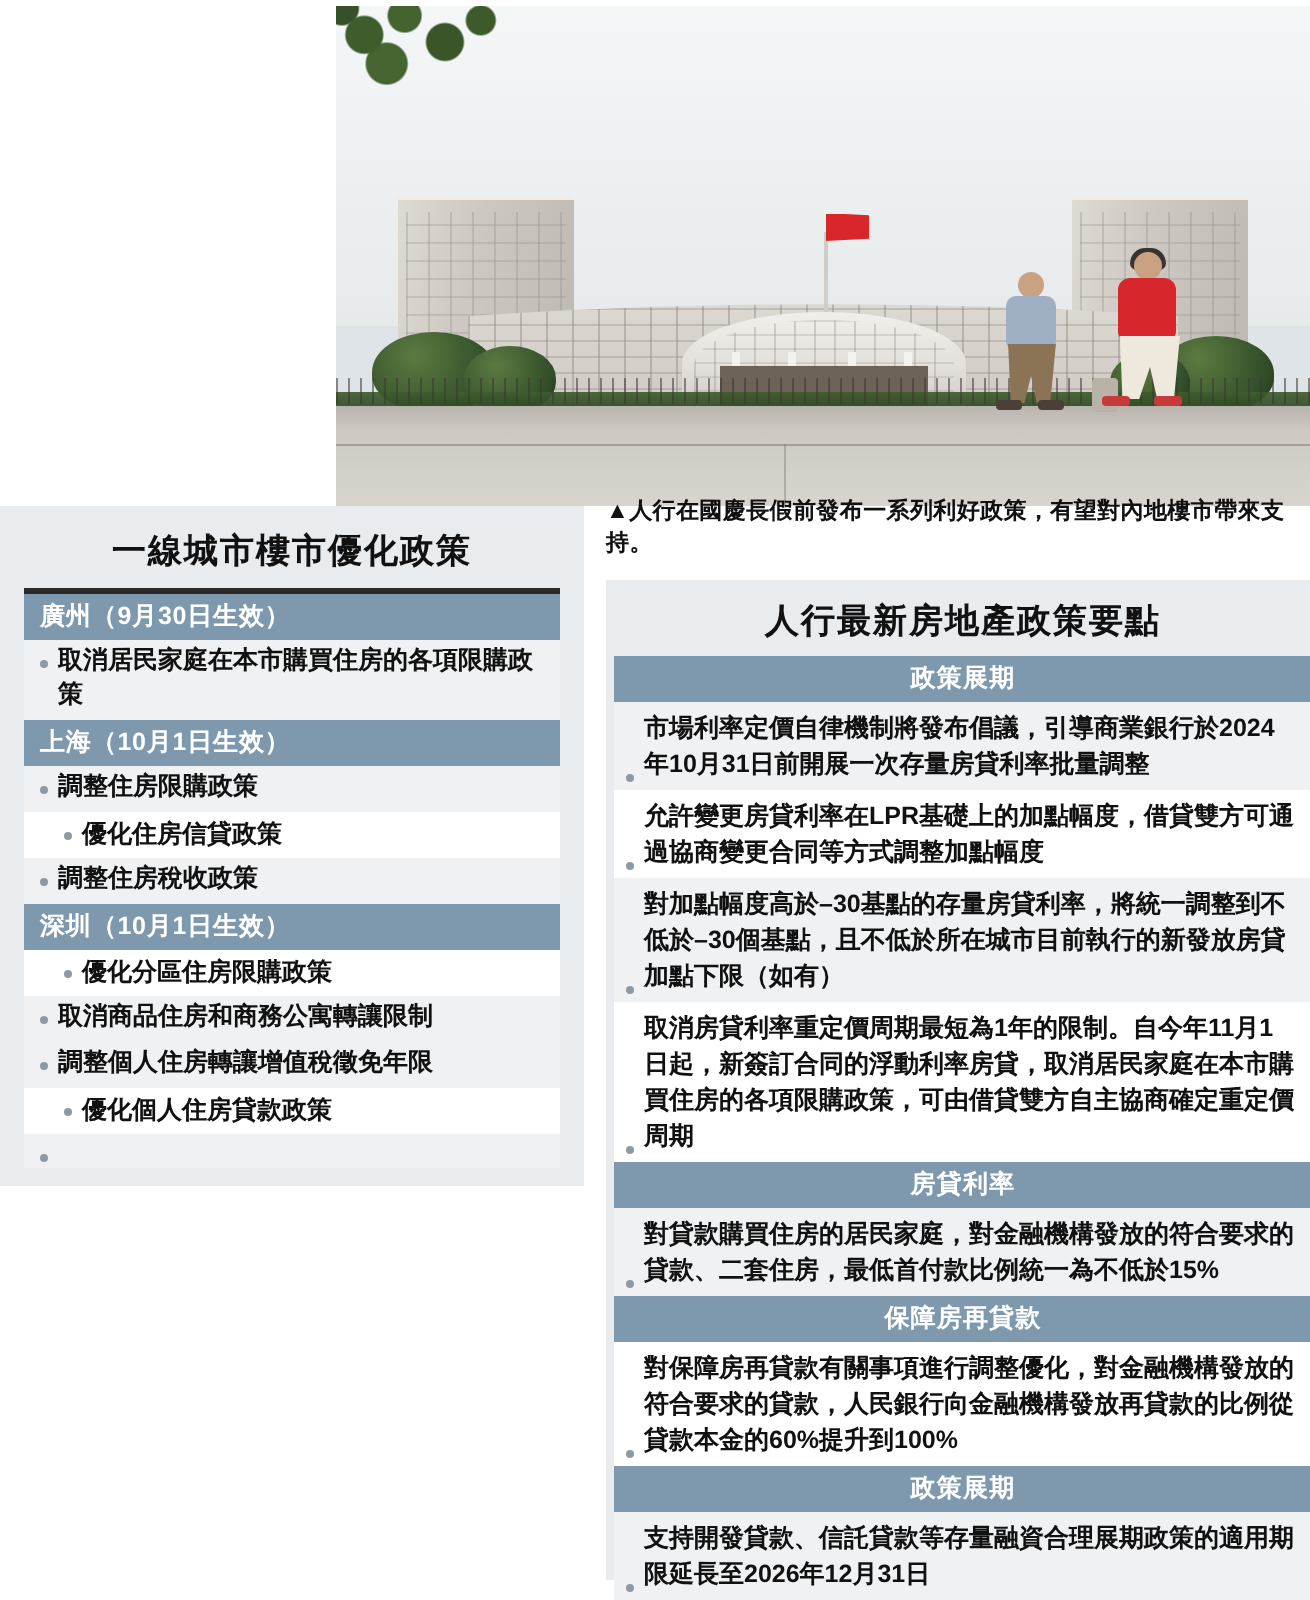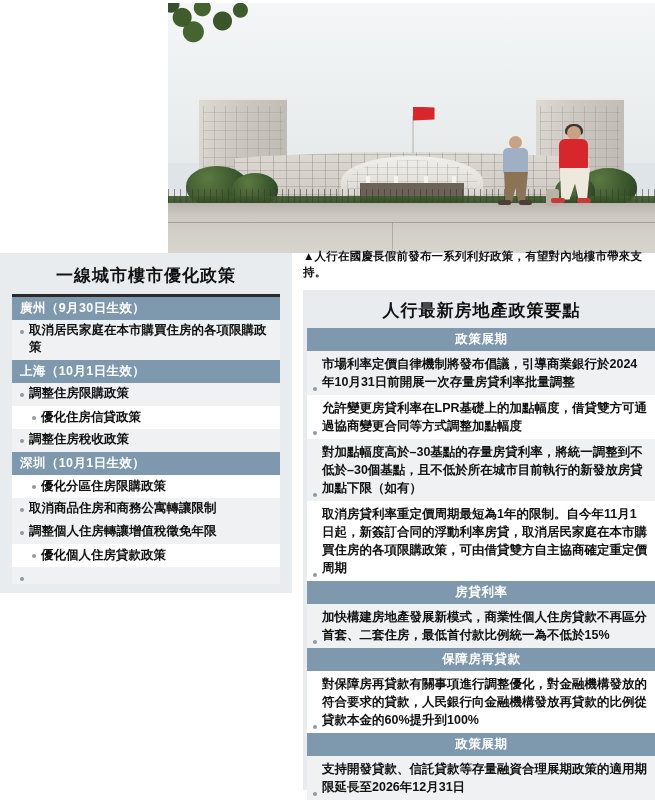--- a/index.html
+++ b/index.html
@@ -293,21 +293,21 @@
         <span class="txt">對加點幅度高於–30基點的存量房貸利率，將統一調整到不低於–30個基點，且不低於所在城市目前執行的新發放房貸加點下限（如有）</span>
       </div>
       <div class="rrow even">
         <span class="bullet"></span>
         <span class="txt">取消房貸利率重定價周期最短為1年的限制。自今年11月1日起，新簽訂合同的浮動利率房貸，取消居民家庭在本市購買住房的各項限購政策，可由借貸雙方自主協商確定重定價周期</span>
       </div>
 
       <div class="rsec-head">房貸利率</div>
       <div class="rrow odd">
         <span class="bullet"></span>
-        <span class="txt">加快構建房地產發展新模式，商業性個人住房貸款不再區分首套、二套住房，最低首付款比例統一為不低於15%</span>
+        <span class="txt">對貸款購買住房的居民家庭，對金融機構發放的符合要求的貸款、二套住房，最低首付款比例統一為不低於15%</span>
       </div>
 
       <div class="rsec-head">保障房再貸款</div>
       <div class="rrow even">
         <span class="bullet"></span>
         <span class="txt">對保障房再貸款有關事項進行調整優化，對金融機構發放的符合要求的貸款，人民銀行向金融機構發放再貸款的比例從貸款本金的60%提升到100%</span>
       </div>
 
       <div class="rsec-head">政策展期</div>
       <div class="rrow odd">

